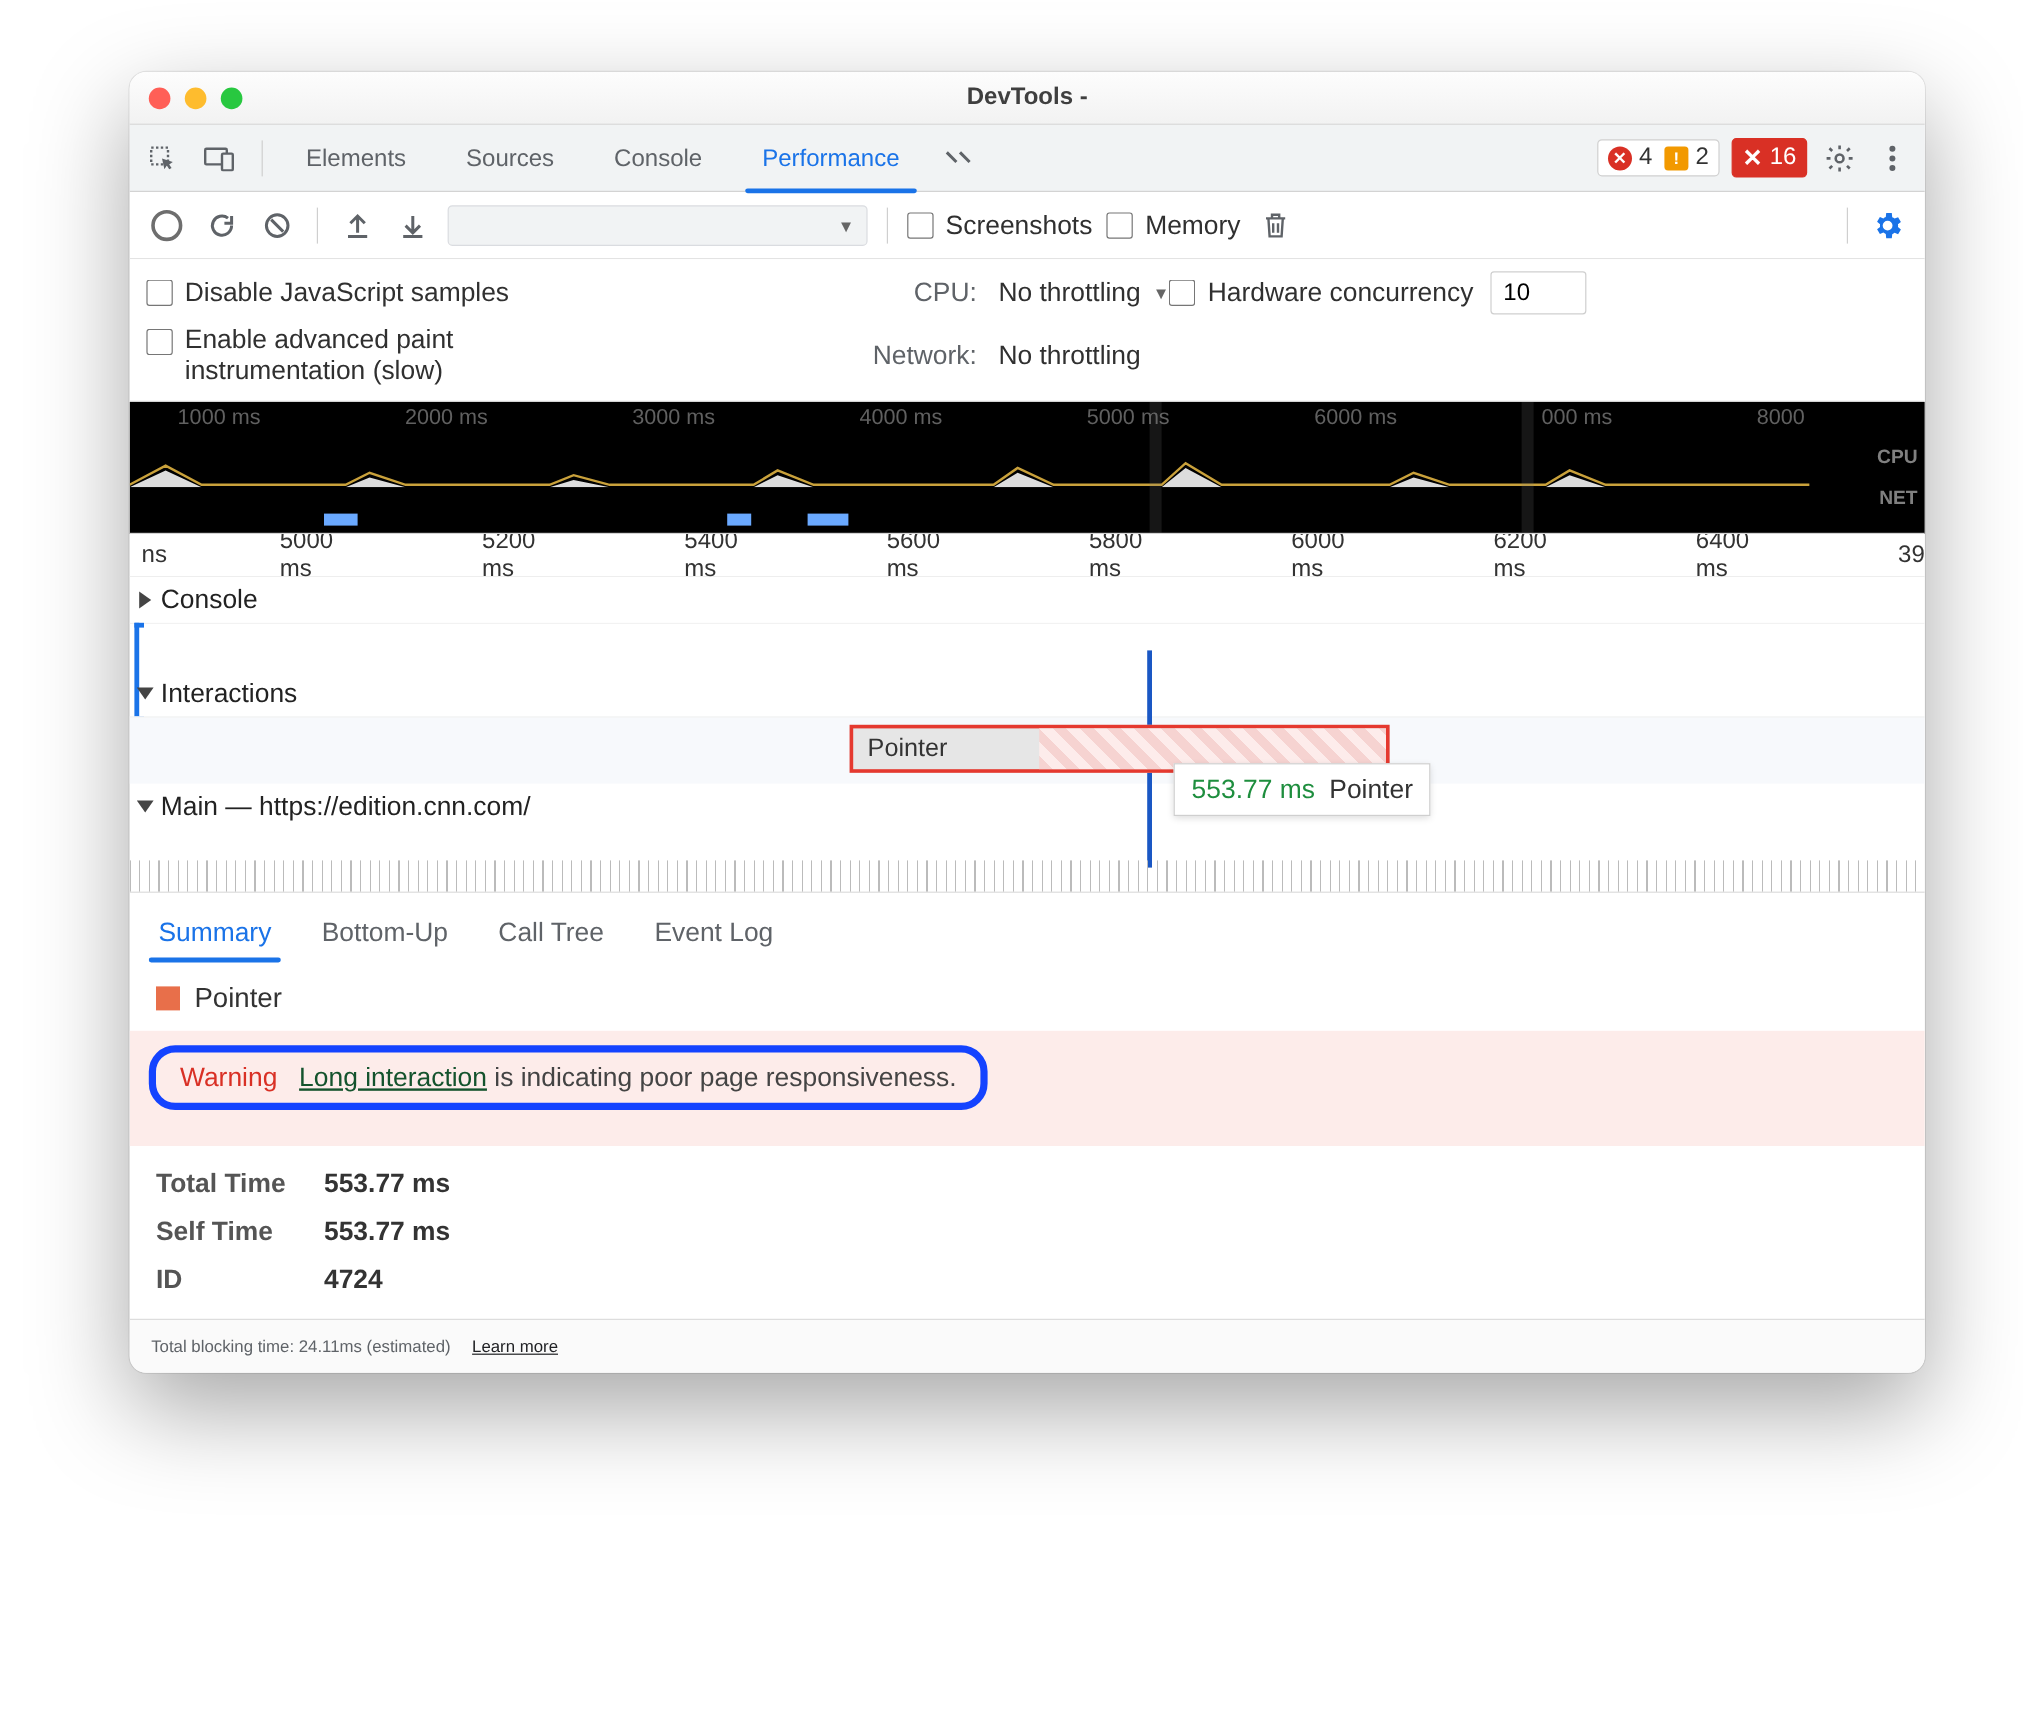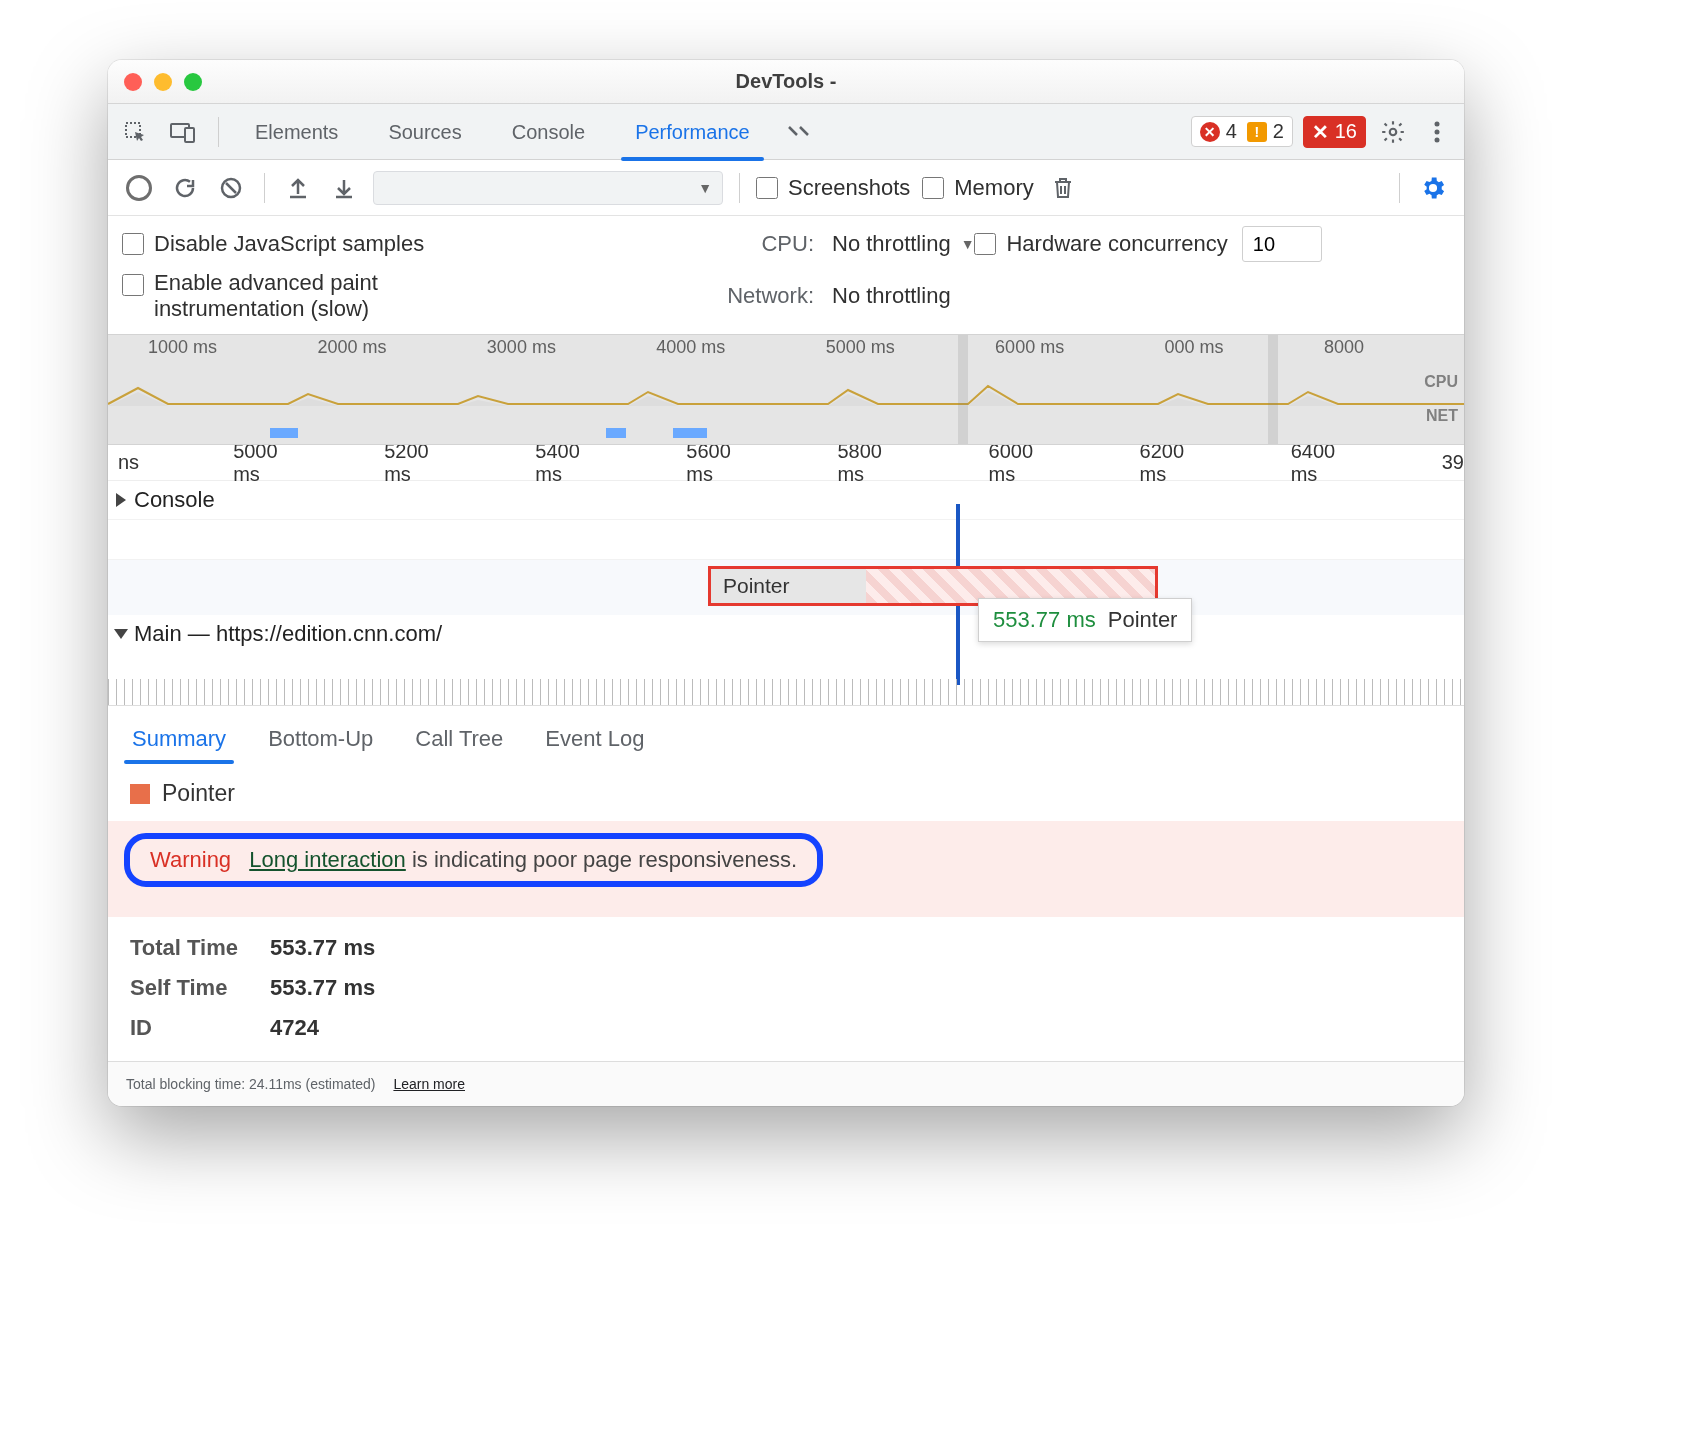--- a/index.html
+++ b/index.html
@@ -6,21 +6,21 @@
   body {
     font-family: "Helvetica Neue", Arial, sans-serif;
     font-size: 19px;
     background: #fff;
     color: #333;
     width: 1686px;
     height: 1444px;
     display:flex;align-items:flex-start;justify-content:flex-start;
   }
   .window {
-    width: 1356px;
+    width: 1496px;
     margin: 60px 0 0 108px;
     border-radius: 14px;
     box-shadow: 0 30px 80px rgba(0,0,0,0.35), 0 0 0 1px rgba(0,0,0,0.08);
     background: #fff;
     overflow: hidden;
   }
   
   .titlebar {
     height: 44px;
     background: linear-gradient(#fdfdfd,#f2f2f2);
@@ -72,21 +72,21 @@
   .chk{display:flex;align-items:center;gap:10px;font-size:22px;color:#303030;}
   .chk input{width:22px;height:22px;}
   
   .optgrid{display:grid;grid-template-columns: 570px 140px auto 1fr;align-items:center;row-gap:8px;padding:10px 14px 12px;background:#fff;border-bottom:1px solid #d3d3d3;}
   .optgrid .lbl{color:#5f6368;font-size:22px;text-align:right;padding-right:18px;}
   .optgrid .sel{font-size:22px;color:#303030;display:flex;align-items:center;gap:10px;}
   .optgrid .chk2{grid-column:1;}
   .hcbox{display:flex;align-items:center;gap:14px;}
   .numin{width:80px;height:36px;border:1px solid #cfcfcf;border-radius:3px;padding:0 10px;font-size:20px;}
   
-  .overview{height:110px;position:relative;border-bottom:1px solid #d3d3d3;background:#e5e5e5;}
+  .overview{height:110px;position:relative;border-bottom:1px solid #d3d3d3;background:#000000;}
   .ovticks{position:absolute;top:2px;left:0;right:60px;display:flex;justify-content:space-between;padding:0 40px;font-size:18px;color:#606060;}
   .ovright{position:absolute;right:6px;top:30px;font-size:16px;font-weight:700;color:#808080;text-align:right;line-height:34px;}
   .ovnoise{position:absolute;left:0;right:60px;bottom:38px;height:26px;}
   .ovnet{position:absolute;left:0;right:60px;bottom:6px;height:14px;}
   .netchip{position:absolute;height:10px;background:#6aa9ff;bottom:0;}
   .ovbrush{position:absolute;top:0;bottom:0;background:rgba(120,120,120,0.18);width:10px;}
   
   .ruler{height:36px;display:flex;align-items:center;gap:94px;border-bottom:1px solid #eee;font-size:20px;color:#333;padding-left:10px;background:#fff;}
   
   .tracks{background:#fff;}
@@ -314,20 +314,25 @@
     <span>39</span>
   </div>
 
   <div class="tracks">
     <div class="trackhead">
         <div class="tri"></div>
         <span>Console</span>
       </div>
     <div class="trackbody" style="height:40px;"></div>
 
+    <div class="trackhead" style="position:relative;">
+      <div class="intbracket"></div>
+      <div class="tri down"></div>
+        <span>Interactions</span>
+    </div>
     <div class="trackbody" style="background:#f7f9fc;">
       <div class="playhead" style="left:848px;"></div>
       <div class="intbar" style="left:600px;width:450px;">
         <div class="stripe" style="width:65%;"></div>
         <span>Pointer</span>
       </div>
       <div class="tooltip" style="left:870px;top:38px;">
         <span class="ms">553.77 ms</span>
         <span>Pointer</span>
       </div>

